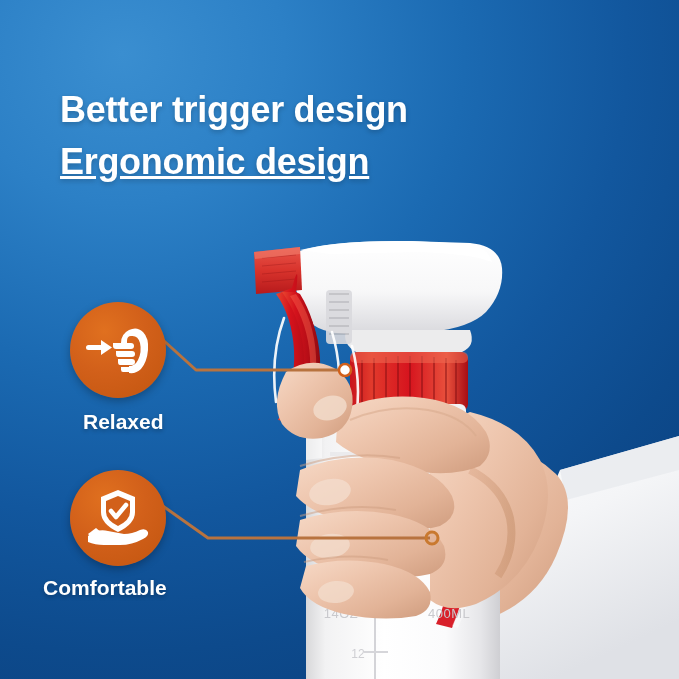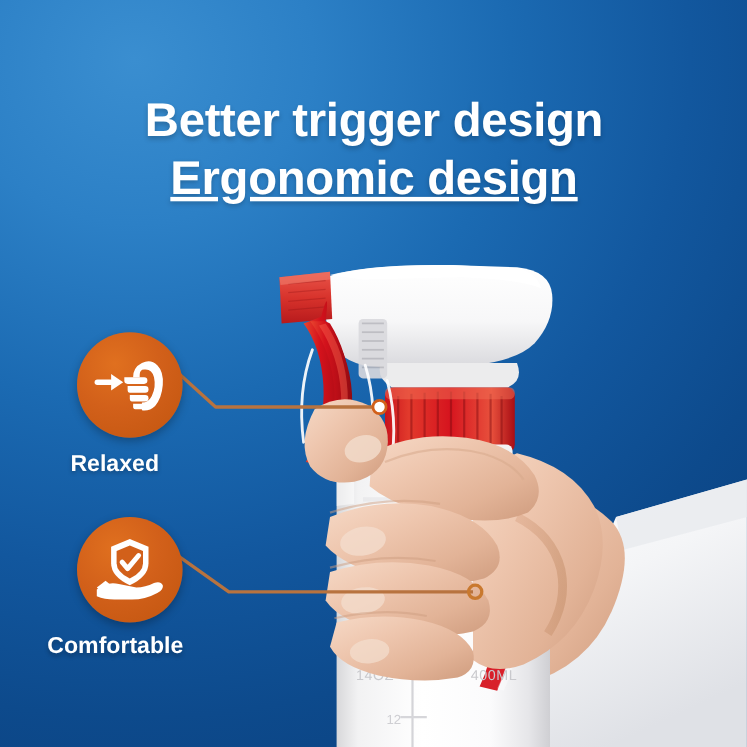--- a/index.html
+++ b/index.html
@@ -19,27 +19,26 @@
                  #12579e 62%, #0d4a8c 80%, #0a3f7d 100%);
   }
 
   
   .headline {
     position: absolute;
     left: 60px;
     top: 84px;
     width: 560px;
     color: #ffffff;
-    font-size: 43px;
+    font-size: 36px;
     font-weight: bold;
     line-height: 52px;
     letter-spacing: -0.3px;
     text-shadow: 0 2px 5px rgba(0,0,0,0.22);
     white-space: nowrap;
-    text-align: center;
   }
   .headline .l2 { display: block; text-decoration: underline; }
 
   
   .badge {
     position: absolute;
     width: 96px;
     height: 96px;
     border-radius: 50%;
     background: radial-gradient(circle at 36% 30%, #e0701f 0%, #d2601a 45%, #c1550f 100%);
@@ -54,21 +53,21 @@
   .badge svg { display: block; }
 
   .badge-label {
     position: absolute;
     color: #ffffff;
     font-size: 21px;
     font-weight: bold;
     text-shadow: 0 2px 4px rgba(0,0,0,0.28);
     white-space: nowrap;
   }
-  #label-relaxed     { left: 64px; top: 410px; }
+  #label-relaxed     { left: 83px; top: 410px; }
   #label-comfortable { left: 43px; top: 576px; }
 
   
   .leaders {
     position: absolute;
     left: 0; top: 0;
     width: 679px; height: 679px;
     pointer-events: none;
   }
 

